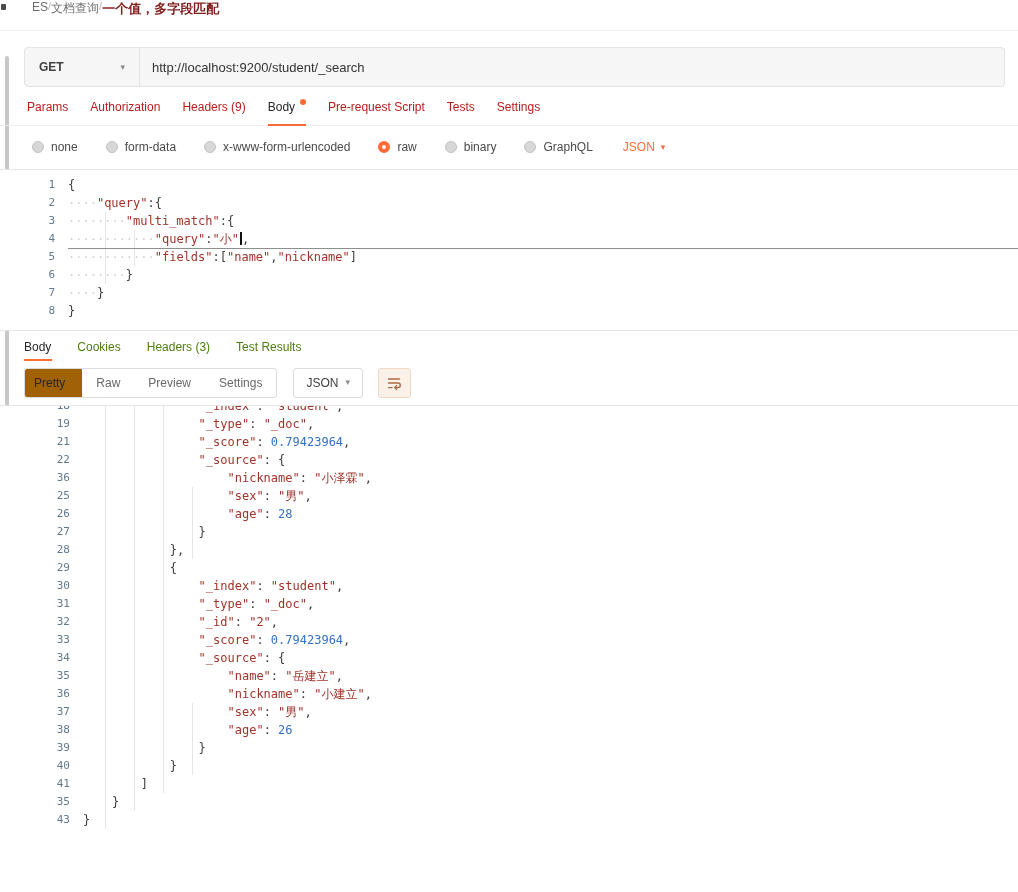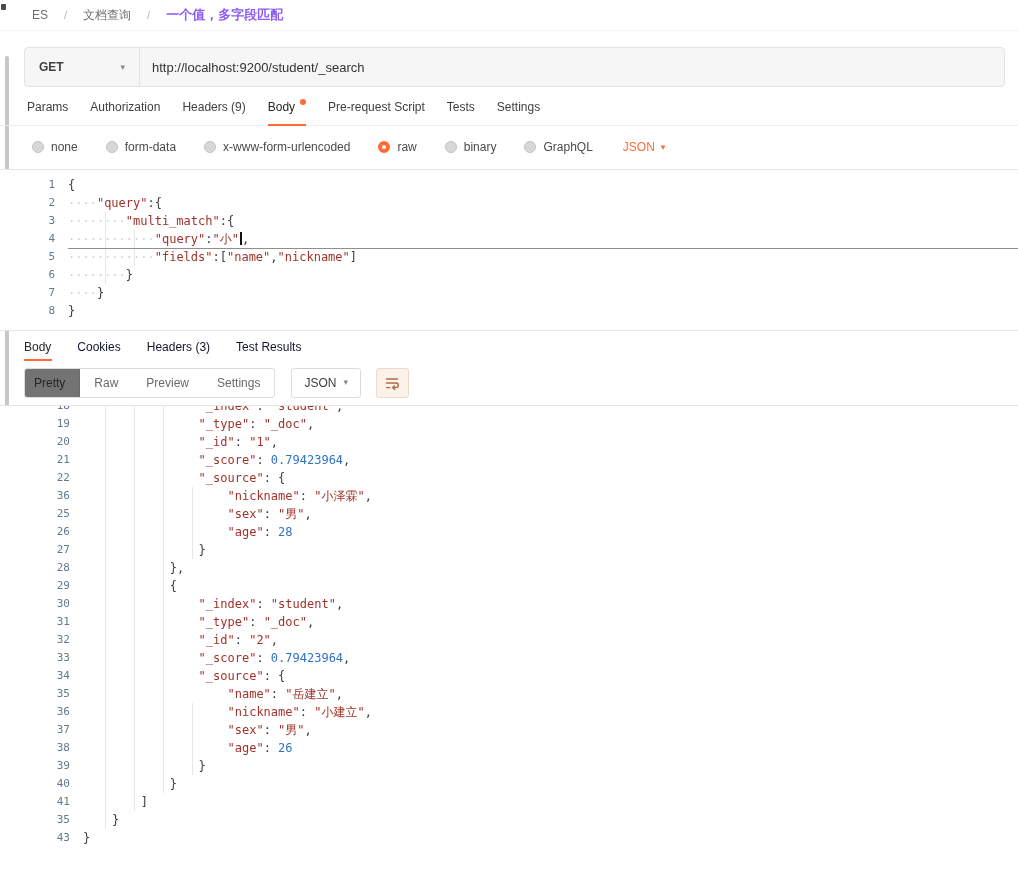--- a/index.html
+++ b/index.html
@@ -5,36 +5,36 @@
   html,body{margin:0;padding:0;background:#ffffff;}
   body{font-family:"Liberation Sans","DejaVu Sans",sans-serif;color:#262626;}
   .page{position:relative;width:1018px;height:892px;overflow:hidden;background:#fff;}
 
   
   .corner-dot{position:absolute;left:1px;top:4px;width:5px;height:6px;background:#4a4a4a;border-radius:1px;}
   .page-scrollbar{position:absolute;left:5px;top:56px;width:4px;height:434px;background:#c7c7c7;border-radius:2px;}
   .sidebar-notch{position:absolute;left:0;top:523px;width:5px;height:20px;background:#e2e2e2;border-radius:0 3px 3px 0;}
 
   
-  .breadcrumb{position:absolute;top:0;left:32px;height:30px;display:flex;align-items:center;gap:16px;}
+  .breadcrumb{position:absolute;top:0;left:32px;height:30px;display:flex;align-items:flex-start;gap:0;}
   .crumb{color:#6d6d6d;font-size:12px;}
   .crumb-sep{color:#b5b5b5;font-size:11px;}
-  .crumb-title{color:#8b5cf6;font-weight:700;font-size:13px;}
+  .crumb-title{color:#7f1d1d;font-weight:700;font-size:13px;}
   .breadcrumb-divider{position:absolute;top:30px;left:0;right:0;height:1px;background:#f2f2f2;}
 
   
   .request-bar{position:absolute;top:47px;left:24px;right:13px;height:40px;background:#f6f6f6;border:1px solid #e3e3e3;border-radius:4px;box-sizing:border-box;display:flex;align-items:center;}
   .method{width:114px;height:100%;display:flex;align-items:center;justify-content:space-between;padding:0 14px;box-sizing:border-box;font-size:12px;font-weight:600;color:#3f3f3f;cursor:pointer;}
   .chev{font-size:9px;color:#8a8a8a;line-height:1;}
   .method-divider{width:1px;height:100%;background:#e2e2e2;}
   .url{padding-left:12px;font-size:13px;color:#333;}
 
   
   .req-tabs{position:absolute;top:90px;left:0;right:0;height:36px;display:flex;padding-left:16px;border-bottom:1px solid #ececec;box-sizing:border-box;}
-  .tab{padding:0 11px;line-height:34px;font-size:12px;color:#404040;position:relative;white-space:nowrap;cursor:pointer;}
+  .tab{padding:0 11px;line-height:34px;font-size:12px;color:#b91c1c;position:relative;white-space:nowrap;cursor:pointer;}
   .tab.active{color:#262626;}
   .tab.active::after{content:"";position:absolute;left:11px;right:11px;bottom:-1px;height:2px;background:#ff6c37;}
   .body-dot{display:inline-block;width:6px;height:6px;border-radius:50%;background:#ff6c37;margin-left:5px;vertical-align:6px;}
 
   
   .body-type-row{position:absolute;top:130px;left:32px;right:0;height:34px;display:flex;align-items:center;font-size:12px;color:#4a4a4a;}
   .bt-item{display:flex;align-items:center;margin-right:28px;cursor:pointer;}
   .radio{width:12px;height:12px;border-radius:50%;background:#d7d7d7;border:1px solid #c2c2c2;box-sizing:border-box;margin-right:7px;}
   .bt-item.selected .radio{background:#fff;border:4px solid #ff6c37;}
   .raw-lang{display:flex;align-items:center;gap:6px;color:#ff6c37;margin-left:2px;cursor:pointer;}
@@ -50,30 +50,30 @@
   .tk-s{color:#a0342a;}
   .tk-n{color:#3272c2;}
   .tk-p{color:#3b3b3b;}
   .tk-d{color:#ccd2da;}
   .tk-w{color:#3b3b3b;}
   .cursor{display:inline-block;width:2px;height:13px;background:#111;vertical-align:-2px;margin-left:1px;}
   .guide{position:absolute;width:1px;background:#e6e6e6;z-index:0;}
 
   
   .resp-tabs{position:absolute;top:331px;left:0;right:0;height:33px;display:flex;padding-left:24px;box-sizing:border-box;}
-  .resp-tab{padding:0 13px;line-height:32px;font-size:12px;color:#0f172a;position:relative;white-space:nowrap;cursor:pointer;}
+  .resp-tab{padding:0 13px;line-height:32px;font-size:12px;color:#4d7c0f;position:relative;white-space:nowrap;cursor:pointer;}
   .resp-tab.first{padding-left:0;}
   .resp-tab.active{color:#262626;}
   .resp-tab.active::after{content:"";position:absolute;left:0;right:12px;bottom:3px;height:2px;background:#ff6c37;}
 
   
   .resp-toolbar{position:absolute;top:367px;left:24px;height:31px;display:flex;align-items:center;}
   .views{display:flex;border:1px solid #dcdcdc;border-radius:3px;height:30px;box-sizing:border-box;overflow:hidden;background:#fff;}
   .view{padding:0 14px;line-height:28px;font-size:12px;color:#696969;cursor:pointer;}
-  .view.active{background:#737373;color:#262626;border-right:1px solid #a16207;padding-left:9px;}
+  .view.active{background:#a16207;color:#262626;border-right:3px solid #a16207;padding-left:9px;}
   .lang-dd{height:30px;box-sizing:border-box;border:1px solid #dcdcdc;border-radius:3px;margin-left:16px;padding:0 12px;display:flex;align-items:center;gap:7px;font-size:12px;color:#3d3d3d;background:#fff;cursor:pointer;}
   .wrap-btn{width:33px;height:30px;box-sizing:border-box;margin-left:15px;border:1px solid #ecd9ca;background:#faf1e9;border-radius:3px;display:flex;align-items:center;justify-content:center;cursor:pointer;}
 
   .resp-divider{position:absolute;top:405px;left:0;right:0;height:1px;background:#e4e4e4;}
   .resp-body{position:absolute;top:406px;left:0;right:0;bottom:0;overflow:hidden;background:#fff;}
   .resp-lines{margin-top:-9px;padding-left:15px;}
 </style>
 </head>
 <body>
 
@@ -220,24 +220,20 @@
     <div class="resp-lines" id="resp-lines">
         <div class="code-line">
           <span class="ln">18</span>
           <span class="code"><span class="tk-w">                </span><span class="tk-k">"_index"</span><span class="tk-p">: </span><span class="tk-s">"student"</span><span class="tk-p">,</span></span>
         </div>
         <div class="code-line">
           <span class="ln">19</span>
           <span class="code"><span class="tk-w">                </span><span class="tk-k">"_type"</span><span class="tk-p">: </span><span class="tk-s">"_doc"</span><span class="tk-p">,</span></span>
         </div>
         <div class="code-line">
-          <span class="ln">20</span>
-          <span class="code"><span class="tk-w">                </span><span class="tk-k">"_id"</span><span class="tk-p">: </span><span class="tk-s">"1"</span><span class="tk-p">,</span></span>
-        </div>
-        <div class="code-line">
           <span class="ln">21</span>
           <span class="code"><span class="tk-w">                </span><span class="tk-k">"_score"</span><span class="tk-p">: </span><span class="tk-n">0.79423964</span><span class="tk-p">,</span></span>
         </div>
         <div class="code-line">
           <span class="ln">22</span>
           <span class="code"><span class="tk-w">                </span><span class="tk-k">"_source"</span><span class="tk-p">: {</span></span>
         </div>
         <div class="code-line">
           <span class="ln">36</span>
           <span class="code"><span class="tk-w">                    </span><span class="tk-k">"nickname"</span><span class="tk-p">: </span><span class="tk-s">"小泽霖"</span><span class="tk-p">,</span></span>

